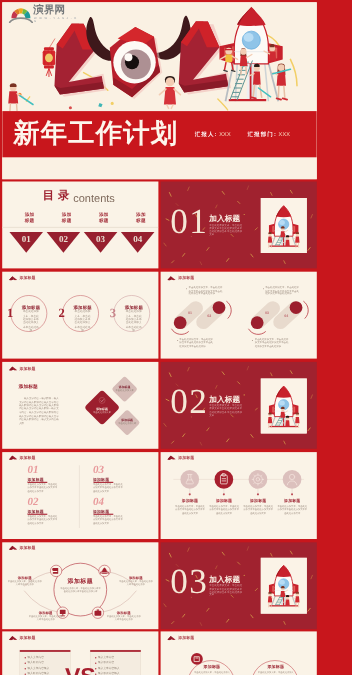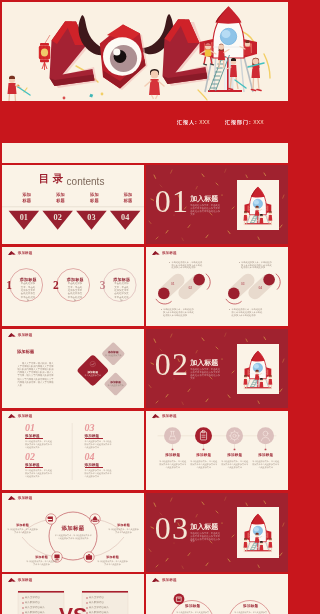--- a/index.html
+++ b/index.html
@@ -247,21 +247,36 @@
         <path d="M149.5 93 l2 4 M155.5 93 l-2 4" stroke="#f3cdb4" stroke-width="1.3"></path>
 
         <circle cx="10" cy="78" r="3" fill="#f3cdb4"></circle>
         <path d="M7 75.5 C7 73 13 73 13 75.5 L13 77 L7 77 Z" fill="#7a3222"></path>
         <path d="M6.5 81 L13.5 81 L14.5 92 L5.5 92 Z" fill="#cf2b33"></path>
         <path d="M13.5 83 L19 86" stroke="#f3cdb4" stroke-width="1.3" stroke-linecap="round"></path>
         <path d="M16 85 L28 93" stroke="#44c0c0" stroke-width="1.4" stroke-linecap="round"></path>
         <path d="M7.5 92 L7 99 M13 92 L13.5 99" stroke="#e8c0a6" stroke-width="1.3"></path>
       </g>
     </svg>
+    <div class="logo">
+      <svg width="22" height="16" viewBox="0 0 22 16" style="position:absolute;left:1px;top:1px">
+        <g transform="translate(11,11.2)">
+          <path d="M-8.6 0.4 A8.6 8.6 0 0 1 -6.1 -6.1 L-2.85 -2.85 A4.0 4.0 0 0 0 -4.0 0.4 Z" fill="#c4354c"></path>
+          <path d="M-6.1 -6.1 A8.6 8.6 0 0 1 -2.25 -8.3 L-1.05 -3.87 A4.0 4.0 0 0 0 -2.85 -2.85 Z" fill="#de7b26"></path>
+          <path d="M-2.25 -8.3 A8.6 8.6 0 0 1 2.25 -8.3 L1.05 -3.87 A4.0 4.0 0 0 0 -1.05 -3.87 Z" fill="#f0a81e"></path>
+          <path d="M2.25 -8.3 A8.6 8.6 0 0 1 6.1 -6.1 L2.85 -2.85 A4.0 4.0 0 0 0 1.05 -3.87 Z" fill="#74b93e"></path>
+          <path d="M6.1 -6.1 A8.6 8.6 0 0 1 8.6 0.4 L4.0 0.4 A4.0 4.0 0 0 0 2.85 -2.85 Z" fill="#1d9a98"></path>
+          <path d="M-10.4 4.2 C-6.6 -1.1 6.6 -1.1 10.4 4.2" fill="none" stroke="#8a8c8b" stroke-width="1.5" stroke-linecap="round"></path>
+        </g>
+      </svg>
+      <div class="logo-txt">演界网</div>
+      <div class="logo-sub">W W W . Y A N J . C N</div>
+    </div>
     <div class="cv-band"></div>
+    <div class="cv-title">新年工作计划</div>
     <div class="cv-meta" style="left:175px">
       <b>汇报人:</b> <span>XXX</span>
     </div>
     <div class="cv-meta" style="left:223px">
       <b>汇报部门:</b> <span>XXX</span>
     </div>
   </div>
 
   <div class="slide s L r1">
     <svg class="flt" width="142" height="80" viewBox="0 0 142 80">

